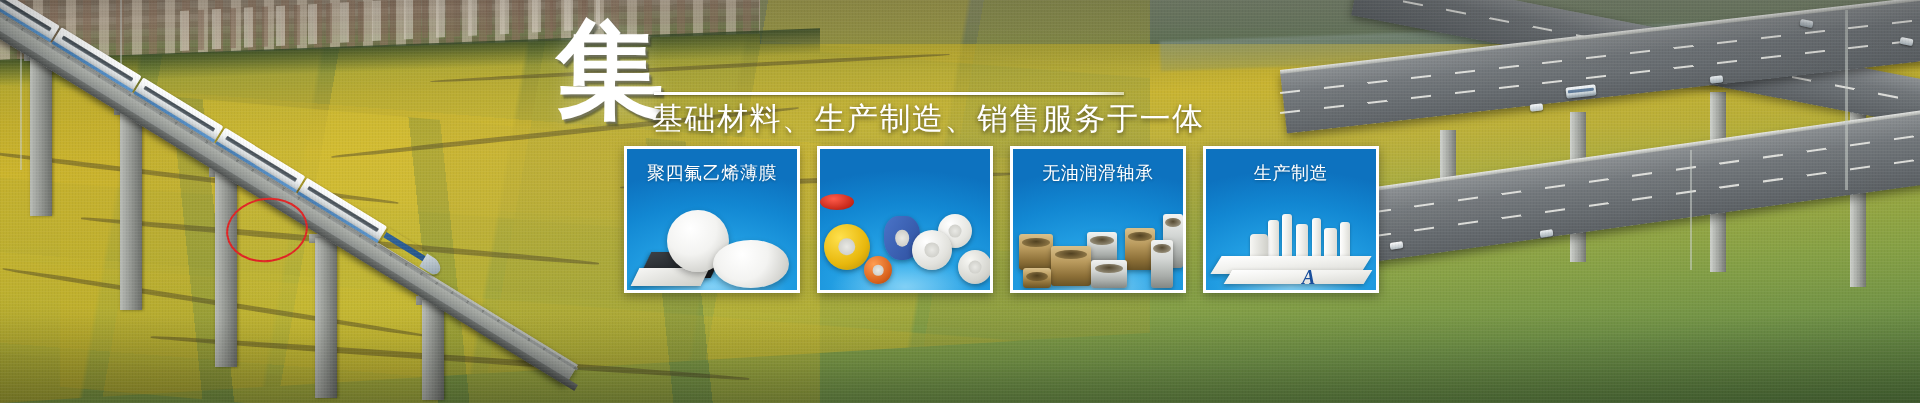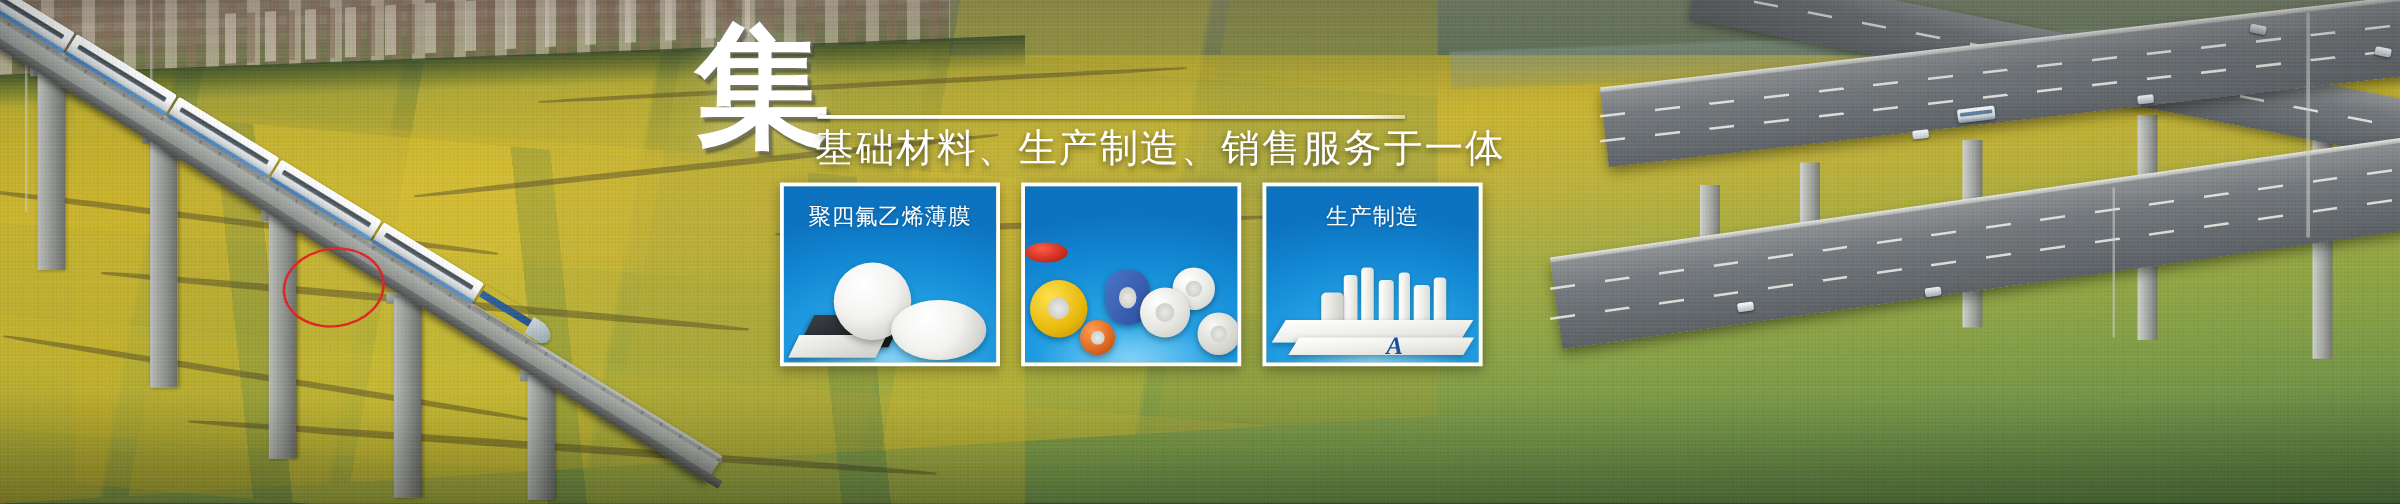--- a/index.html
+++ b/index.html
@@ -518,20 +518,34 @@
         <div class="roll rl-y"></div>
         <div class="roll rl-b"></div>
         <div class="roll rl-w2"></div>
         <div class="roll rl-w1"></div>
         <div class="roll rl-g"></div>
         <div class="roll rl-o"></div>
         <div class="rl-r"></div>
       </div>
     </div>
 
+    <div class="card">
+      <div class="card-title">无油润滑轴承</div>
+      <div class="glow"></div>
+      <div class="card-art">
+        <div class="bush bu8 steel"></div>
+        <div class="bush bu1"></div>
+        <div class="bush bu3 steel"></div>
+        <div class="bush bu5"></div>
+        <div class="bush bu6 steel"></div>
+        <div class="bush bu2"></div>
+        <div class="bush bu4 steel"></div>
+        <div class="bush bu7"></div>
+      </div>
+    </div>
 
     <div class="card">
       <div class="card-title">生产制造</div>
       <div class="glow"></div>
       <div class="card-art">
         <div class="rod ro1"></div>
         <div class="rod ro2"></div>
         <div class="rod ro3"></div>
         <div class="rod ro4"></div>
         <div class="rod ro5"></div>

